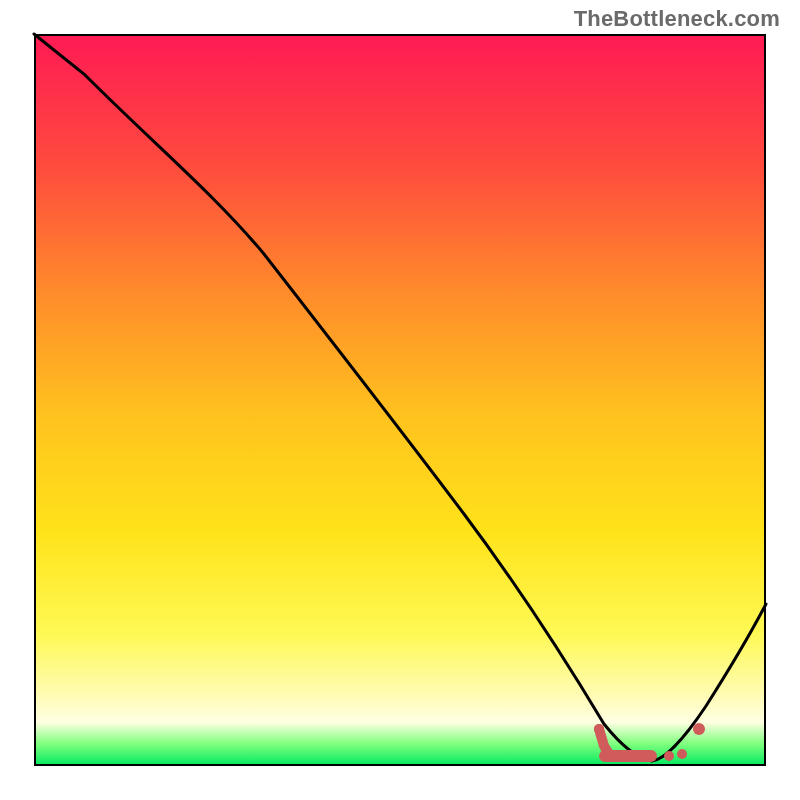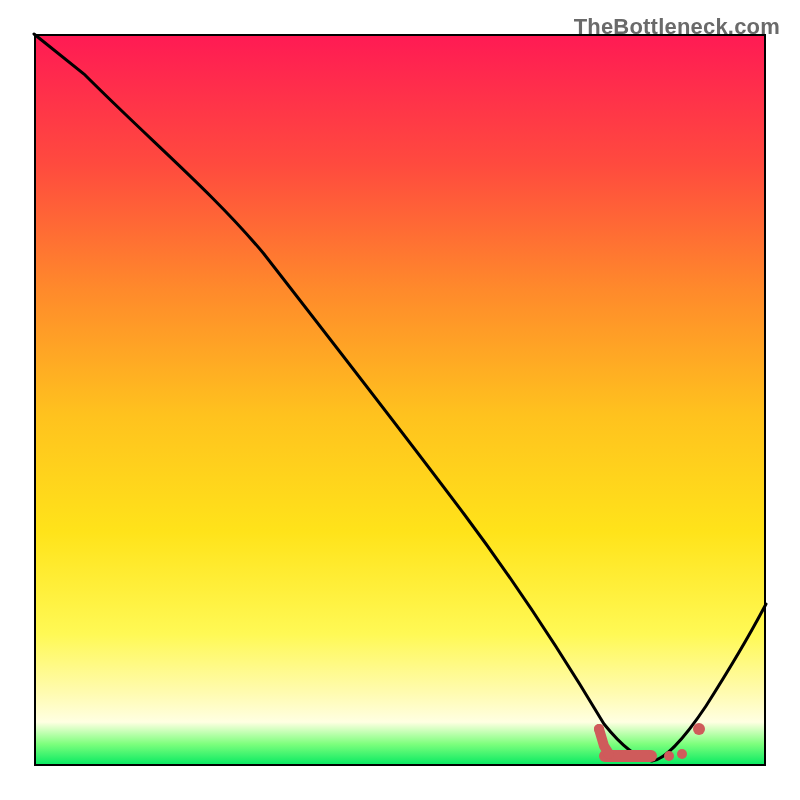--- a/index.html
+++ b/index.html
@@ -43,21 +43,21 @@
     left: 34px;
     top: 34px;
     width: 732px;
     height: 732px;
     border: 2px solid #000;
     box-sizing: border-box;
     pointer-events: none;
   }
   .watermark {
     position: absolute;
-    top: 14px;
+    top: 6px;
     right: 20px;
     font-size: 22px;
     font-weight: 600;
     color: #6a6a6a;
     letter-spacing: 0.2px;
   }
   svg.curve {
     position: absolute;
     left: 34px;
     top: 34px;

